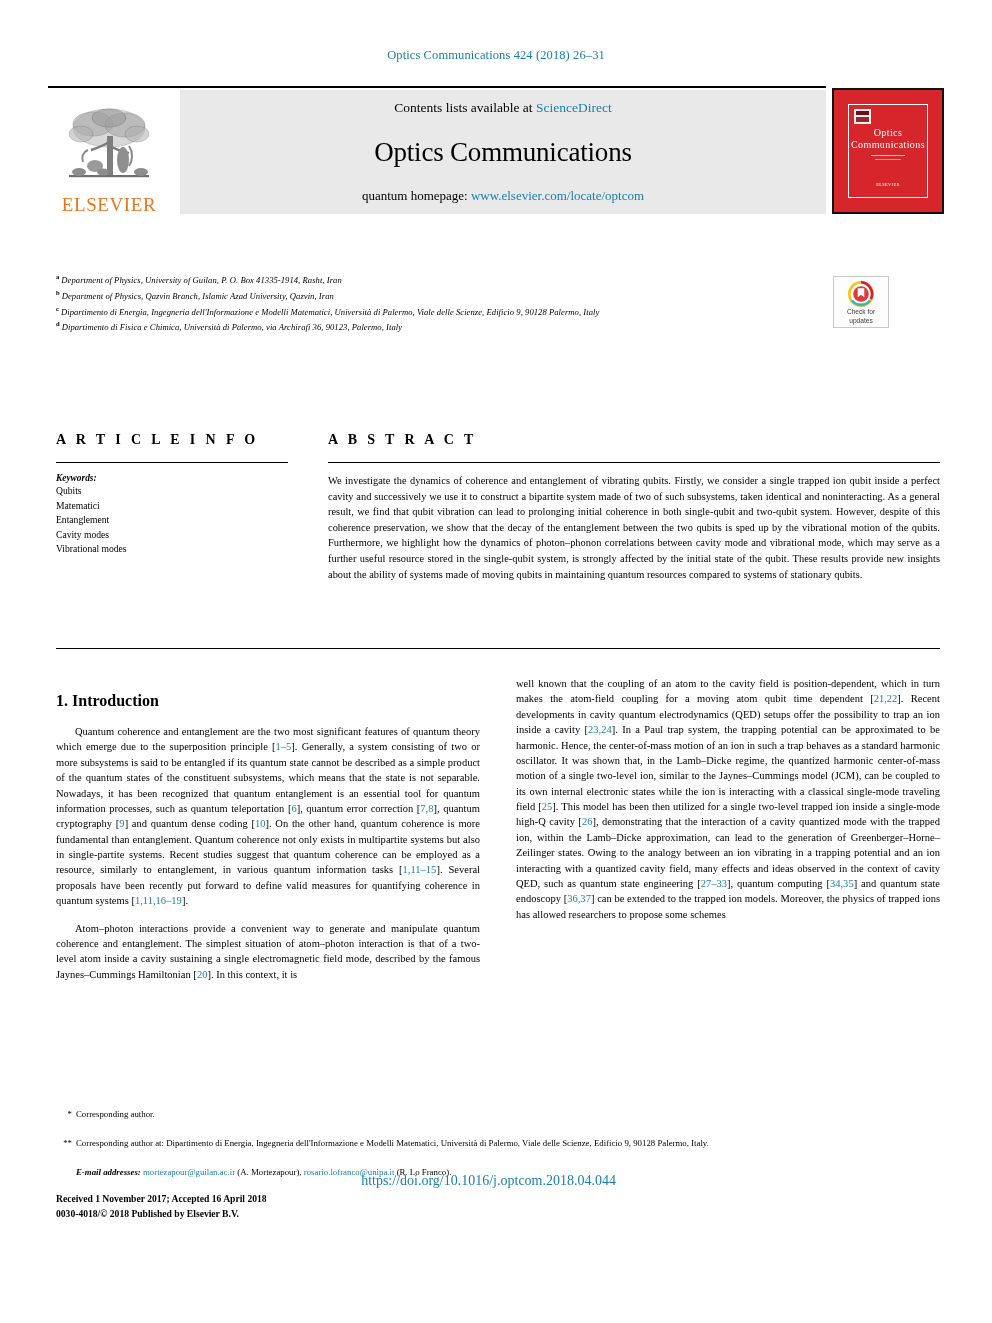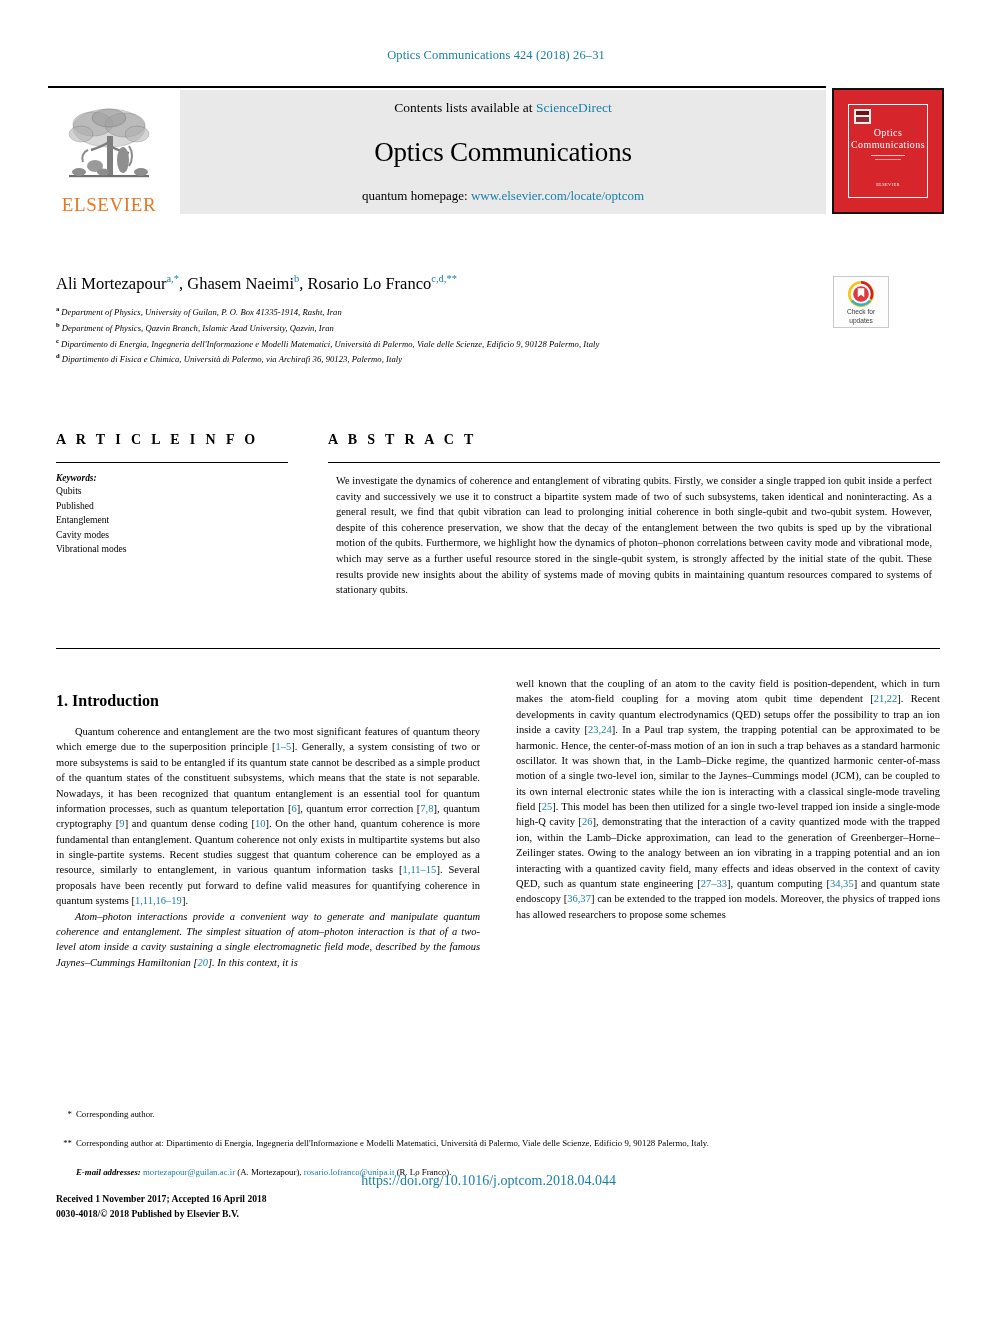--- a/index.html
+++ b/index.html
@@ -274,21 +274,21 @@
     list-style: none;
   }
   .kw-list li {
     font-size: 9.6px;
     line-height: 1.52;
   }
   .abstract-text {
     font-size: 10.4px;
     line-height: 1.5;
     text-align: justify;
-    margin: 8px;
+    margin: 0;
     letter-spacing: 0.02px;
   }
   .infoabs-bottom-rule {
     position: absolute;
     top: 648px;
     left: 56px;
     width: 884px;
     height: 1px;
     background: #000;
   }
@@ -316,21 +316,21 @@
     margin: 16px 0 14px 0;
   }
   .para {
     font-size: 10.5px;
     line-height: 1.465;
     text-align: justify;
     margin: 0;
     text-indent: 19px;
     letter-spacing: 0.01px;
   }
-  .para + .para { margin-top: 0; font-style: italic; }
+  .para + .para { margin-top: 12px; }
   .para.noindent { text-indent: 0; }
   .ref { color: #1a7fa8; }
 
   
   .footnotes {
     position: absolute;
     top: 1092px;
     left: 56px;
     width: 884px;
   }
@@ -432,23 +432,20 @@
         <div class="cover-title-2">Communications</div>
         <div class="cover-bar"></div>
         <div class="cover-bar2"></div>
         <div class="cover-foot">ELSEVIER</div>
       </div>
     </div>
   </div>
 
   <div class="title-area">
 
-    <div class="authors">
-      <span>Ali Mortezapour</span><span class="aff-mark">a,*</span><span>, </span><span>Ghasem Naeimi</span><span class="aff-mark">b</span><span>, </span><span>Rosario Lo Franco</span><span class="aff-mark">c,d,**</span>
-    </div>
 
     <ul class="affiliations">
       <li><span class="aff-letter">a</span><span>Department of Physics, University of Guilan, P. O. Box 41335-1914, Rasht, Iran</span></li>
       <li><span class="aff-letter">b</span><span>Department of Physics, Qazvin Branch, Islamic Azad University, Qazvin, Iran</span></li>
       <li><span class="aff-letter">c</span><span>Dipartimento di Energia, Ingegneria dell'Informazione e Modelli Matematici, Università di Palermo, Viale delle Scienze, Edificio 9, 90128 Palermo, Italy</span></li>
       <li><span class="aff-letter">d</span><span>Dipartimento di Fisica e Chimica, Università di Palermo, via Archirafi 36, 90123, Palermo, Italy</span></li>
     </ul>
   </div>
 
   <div class="crossmark">
@@ -465,21 +462,21 @@
     </div>
   </div>
 
   <div class="infoabs">
     <div class="col-info">
       <div class="section-head">A R T I C L E   I N F O</div>
       <div class="hrule"></div>
       <div class="kw-title">Keywords:</div>
       <ul class="kw-list">
         <li>Qubits</li>
-        <li>Published</li>
+        <li>Matematici</li>
         <li>Entanglement</li>
         <li>Cavity modes</li>
         <li>Vibrational modes</li>
       </ul>
     </div>
 
     <div class="col-abs">
       <div class="section-head">A B S T R A C T</div>
       <div class="hrule"></div>
       <p class="abstract-text">We investigate the dynamics of coherence and entanglement of vibrating qubits. Firstly, we consider a single trapped ion qubit inside a perfect cavity and successively we use it to construct a bipartite system made of two of such subsystems, taken identical and noninteracting. As a general result, we find that qubit vibration can lead to prolonging initial coherence in both single-qubit and two-qubit system. However, despite of this coherence preservation, we show that the decay of the entanglement between the two qubits is sped up by the vibrational motion of the qubits. Furthermore, we highlight how the dynamics of photon–phonon correlations between cavity mode and vibrational mode, which may serve as a further useful resource stored in the single-qubit system, is strongly affected by the initial state of the qubit. These results provide new insights about the ability of systems made of moving qubits in maintaining quantum resources compared to systems of stationary qubits.</p>

